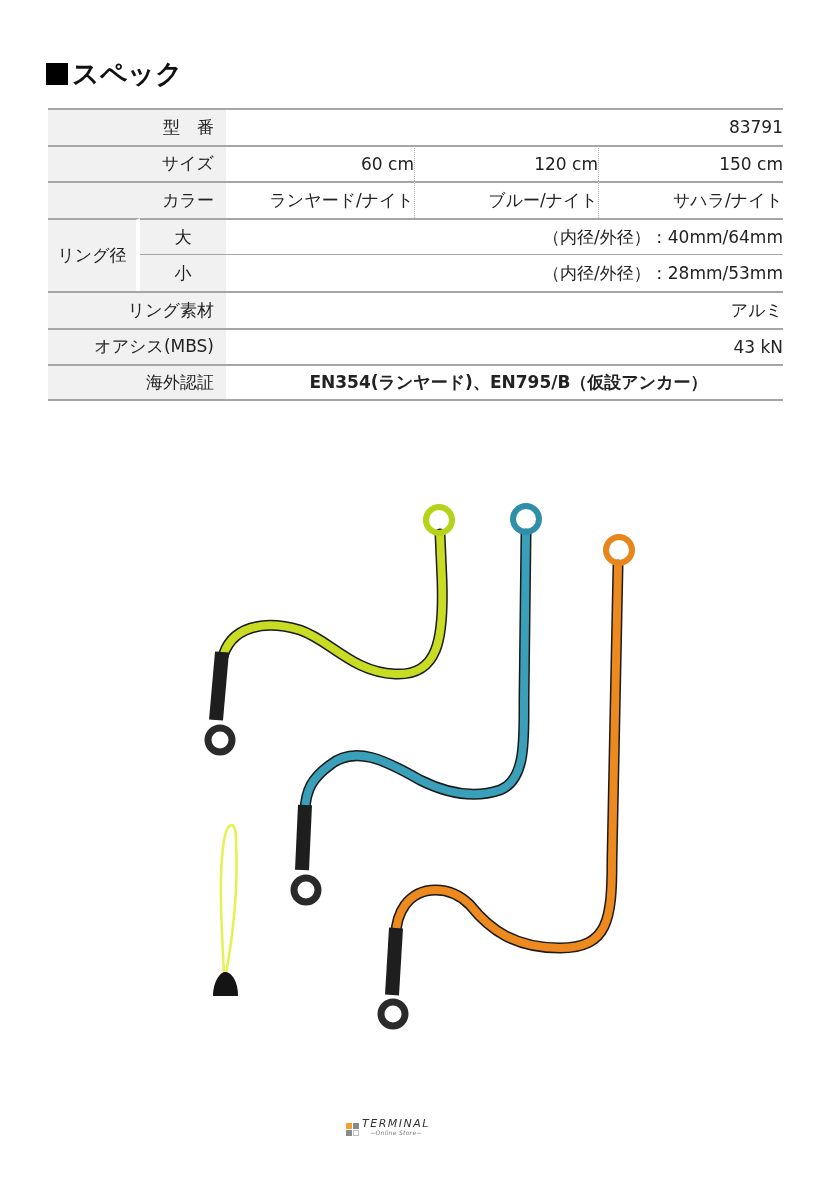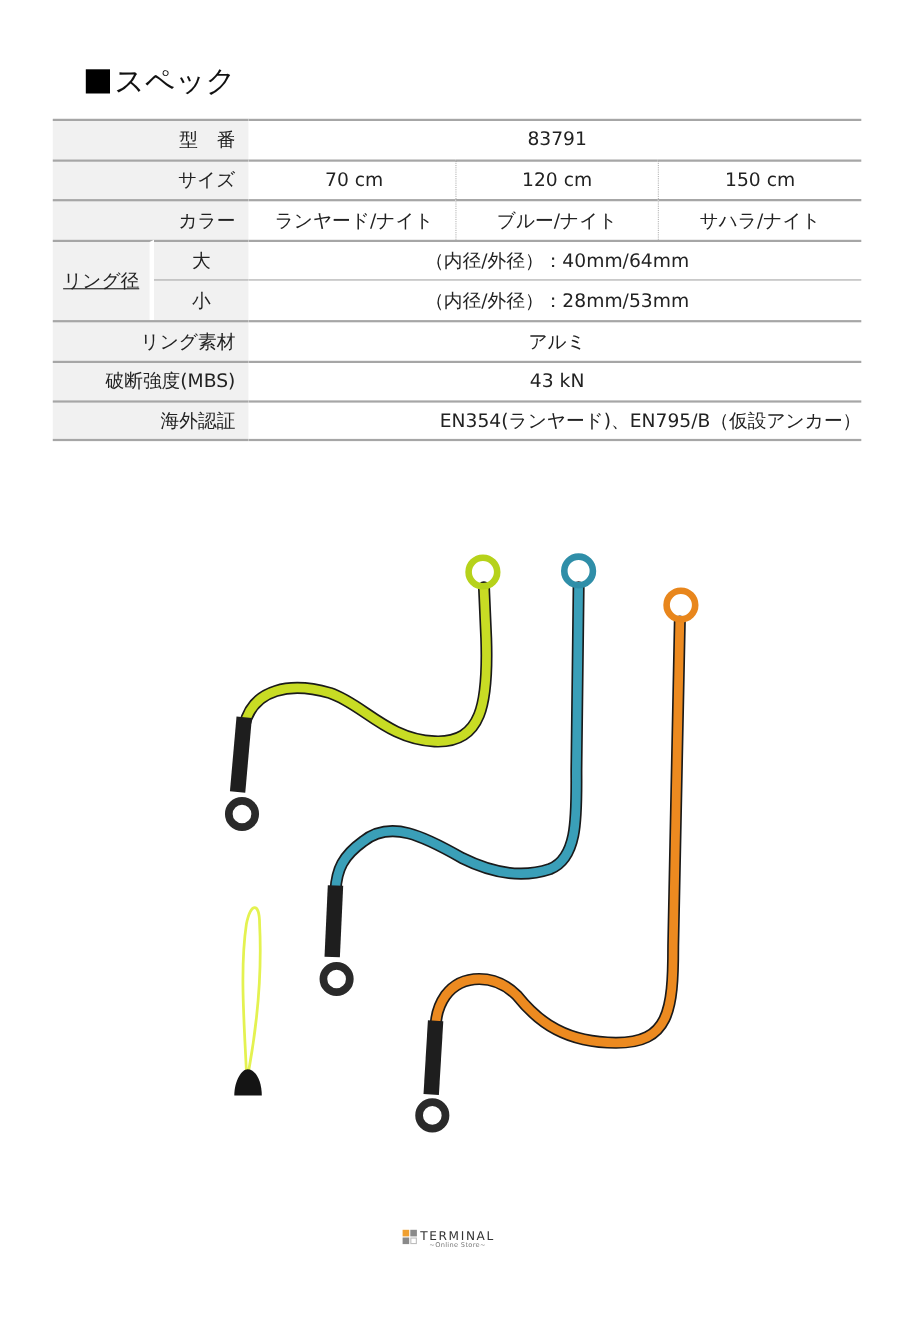--- a/index.html
+++ b/index.html
@@ -1,50 +1,50 @@
 <!DOCTYPE html>
 <html><head>
 <meta charset="utf-8">
 <style>
   * { box-sizing: border-box; margin: 0; padding: 0; }
   html, body { width: 833px; height: 1200px; background: #ffffff; overflow: hidden; }
   body { position: relative; font-family: "DejaVu Sans", "Liberation Sans", sans-serif; color: #222; }
 
   .section-title {
     position: absolute; left: 46px; top: 56px;
-    font-family: "DejaVu Sans", sans-serif; font-weight: normal; font-size: 27px; color: #111;
-    display: flex; align-items: center; letter-spacing: 0px; margin-left: 32px;
+    font-family: "DejaVu Sans", sans-serif; font-weight: bold; font-size: 27px; color: #111;
+    display: flex; align-items: center; letter-spacing: 0px;
   }
   .section-title .square { width: 22px; height: 22px; background: #000; margin-right: 4px; display: inline-block; }
 
   table.spec {
     position: absolute; left: 48px; top: 108px; width: 735px;
     border-collapse: separate; border-spacing: 0;
     font-family: "DejaVu Sans", sans-serif; font-size: 17px; color: #222;
   }
   table.spec td { height: 36.6px; vertical-align: middle; padding: 0; }
   table.spec td.label {
     background: #f1f1f1; text-align: right; padding-right: 12px;
     border-top: 2px solid #a6a6a6;
   }
   table.spec td.value {
-    text-align: center; border-top: 2px solid #a6a6a6;
+    text-align: right; border-top: 2px solid #a6a6a6;
   }
   table.spec td.gap { width: 4px; background: #fff; border-top: 2px solid #a6a6a6; }
   table.spec tr.last td { border-bottom: 2px solid #a6a6a6; }
   table.spec td.dotted-left { border-left: 1px dotted #b3b3b3; }
   table.spec td.sub-label { background: #f1f1f1; text-align: center; border-top: 2px solid #a6a6a6; }
-  table.spec td.group-label { background: #f1f1f1; text-align: center; border-top: 2px solid #a6a6a6; text-decoration: underline; }
-  table.spec td.value.left { text-align: right; padding-left: 4px; }
+  table.spec td.group-label { background: #f1f1f1; text-align: center; border-top: 2px solid #a6a6a6; }
+  table.spec td.value.left { text-align: center; padding-left: 4px; font-weight: bold; }
   table.spec tr.sub2 td.sub-label, table.spec tr.sub2 td.value, table.spec tr.sub2 td.gap { border-top: 1px solid #a6a6a6; }
 
   .product-art { position: absolute; left: 0; top: 420px; width: 833px; height: 680px; }
 
   .footer-logo {
-    position: absolute; left: 366px; top: 1118px; display: flex; align-items: flex-start;
+    position: absolute; left: 346px; top: 1118px; display: flex; align-items: flex-end; font-style: italic;
   }
   .logo-mark { display: grid; grid-template-columns: 6px 6px; grid-template-rows: 6px 6px; gap: 1px; margin-right: 3px; }
   .logo-mark span { display: block; }
   .logo-text { display: flex; flex-direction: column; line-height: 1; }
   .logo-name { font-family: "DejaVu Sans", sans-serif; font-size: 11px; letter-spacing: 1.5px; color: #333; }
   .logo-sub { font-family: "DejaVu Sans", sans-serif; font-size: 6px; color: #777; text-align: center; letter-spacing: 0.3px; margin-top: 1px; }
 </style>
 </head>
 <body>
 
@@ -64,21 +64,21 @@
   </colgroup>
   <tbody>
       <tr>
     <td class="label" colspan="2">型　番</td>
     <td class="gap"></td>
     <td class="value" colspan="3">83791</td>
   </tr>
   <tr>
     <td class="label" colspan="2">サイズ</td>
     <td class="gap"></td>
-    <td class="value">70 cm</td>
+    <td class="value">60 cm</td>
     <td class="value dotted-left">120 cm</td>
     <td class="value dotted-left">150 cm</td>
   </tr>
   <tr>
     <td class="label" colspan="2">カラー</td>
     <td class="gap"></td>
     <td class="value">ランヤード/ナイト</td>
     <td class="value dotted-left">ブルー/ナイト</td>
     <td class="value dotted-left">サハラ/ナイト</td>
   </tr>
@@ -92,21 +92,21 @@
     <td class="sub-label">小</td>
     <td class="gap"></td>
     <td class="value" colspan="3">（内径/外径）：28mm/53mm</td>
   </tr>
   <tr>
     <td class="label" colspan="2">リング素材</td>
     <td class="gap"></td>
     <td class="value" colspan="3">アルミ</td>
   </tr>
   <tr>
-    <td class="label" colspan="2">破断強度(MBS)</td>
+    <td class="label" colspan="2">オアシス(MBS)</td>
     <td class="gap"></td>
     <td class="value" colspan="3">43 kN</td>
   </tr>
   <tr class="last">
     <td class="label" colspan="2">海外認証</td>
     <td class="gap"></td>
     <td class="value left" colspan="3">EN354(ランヤード)、EN795/B（仮設アンカー）</td>
   </tr>
 </tbody>
   </table>

